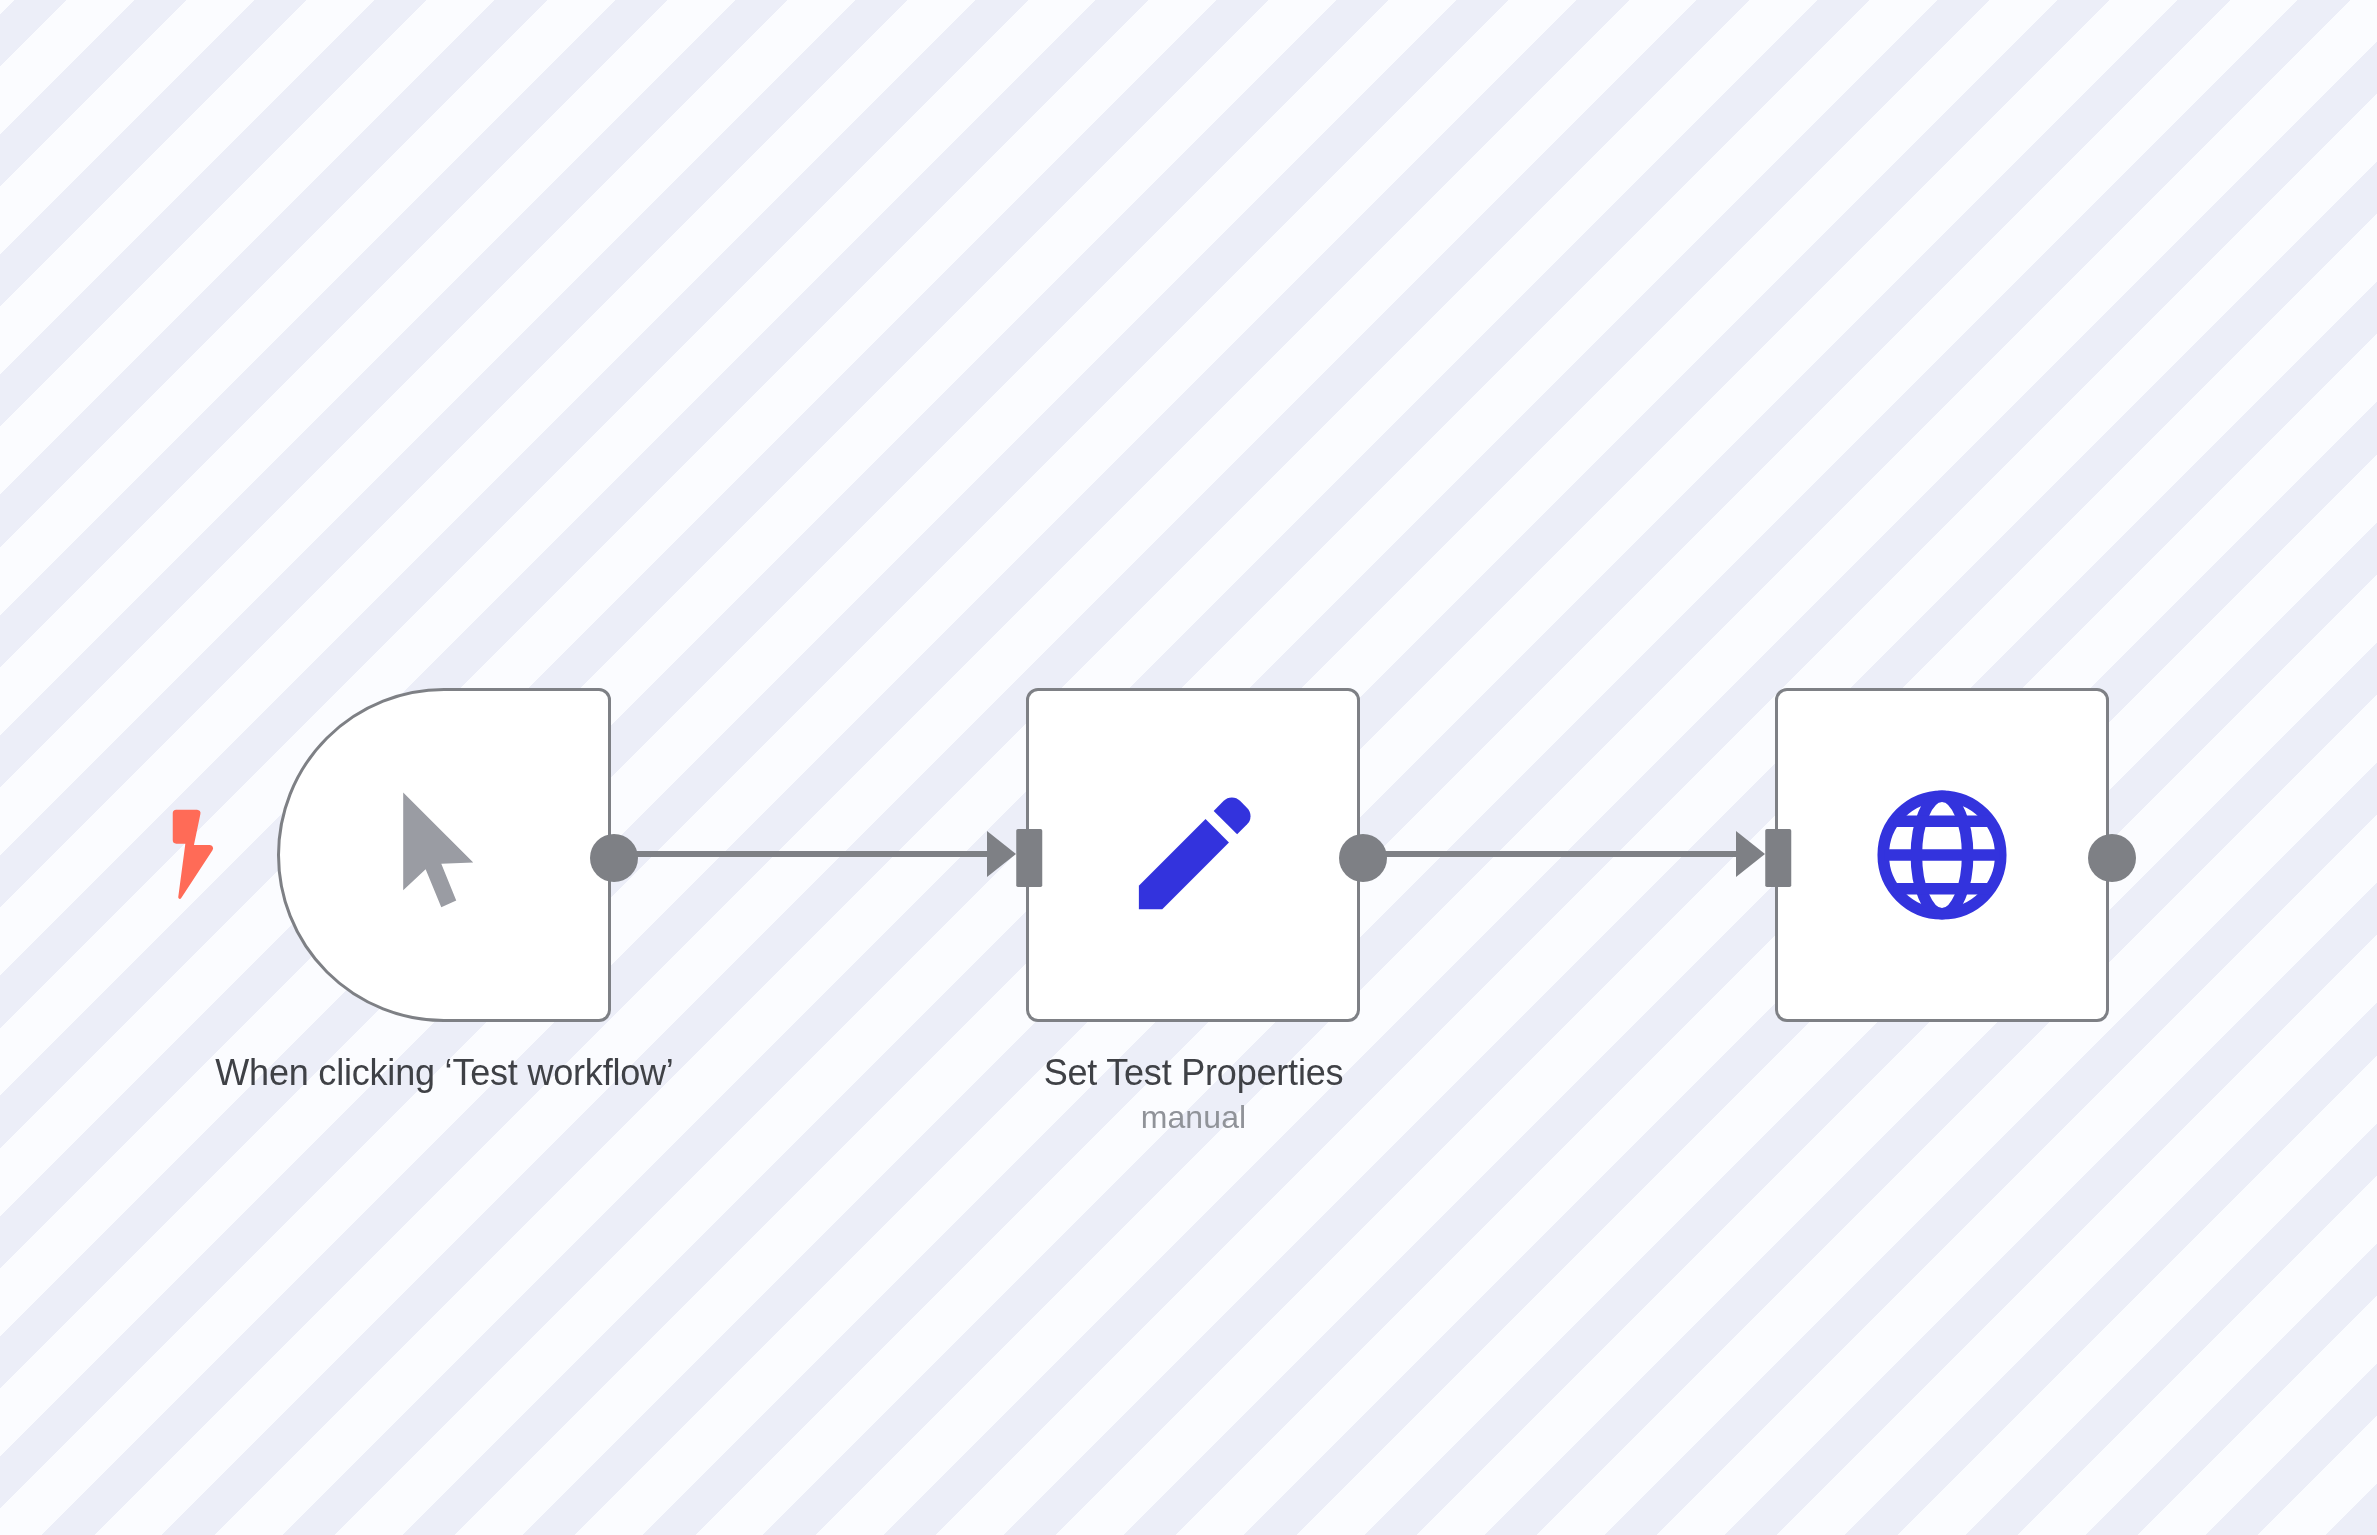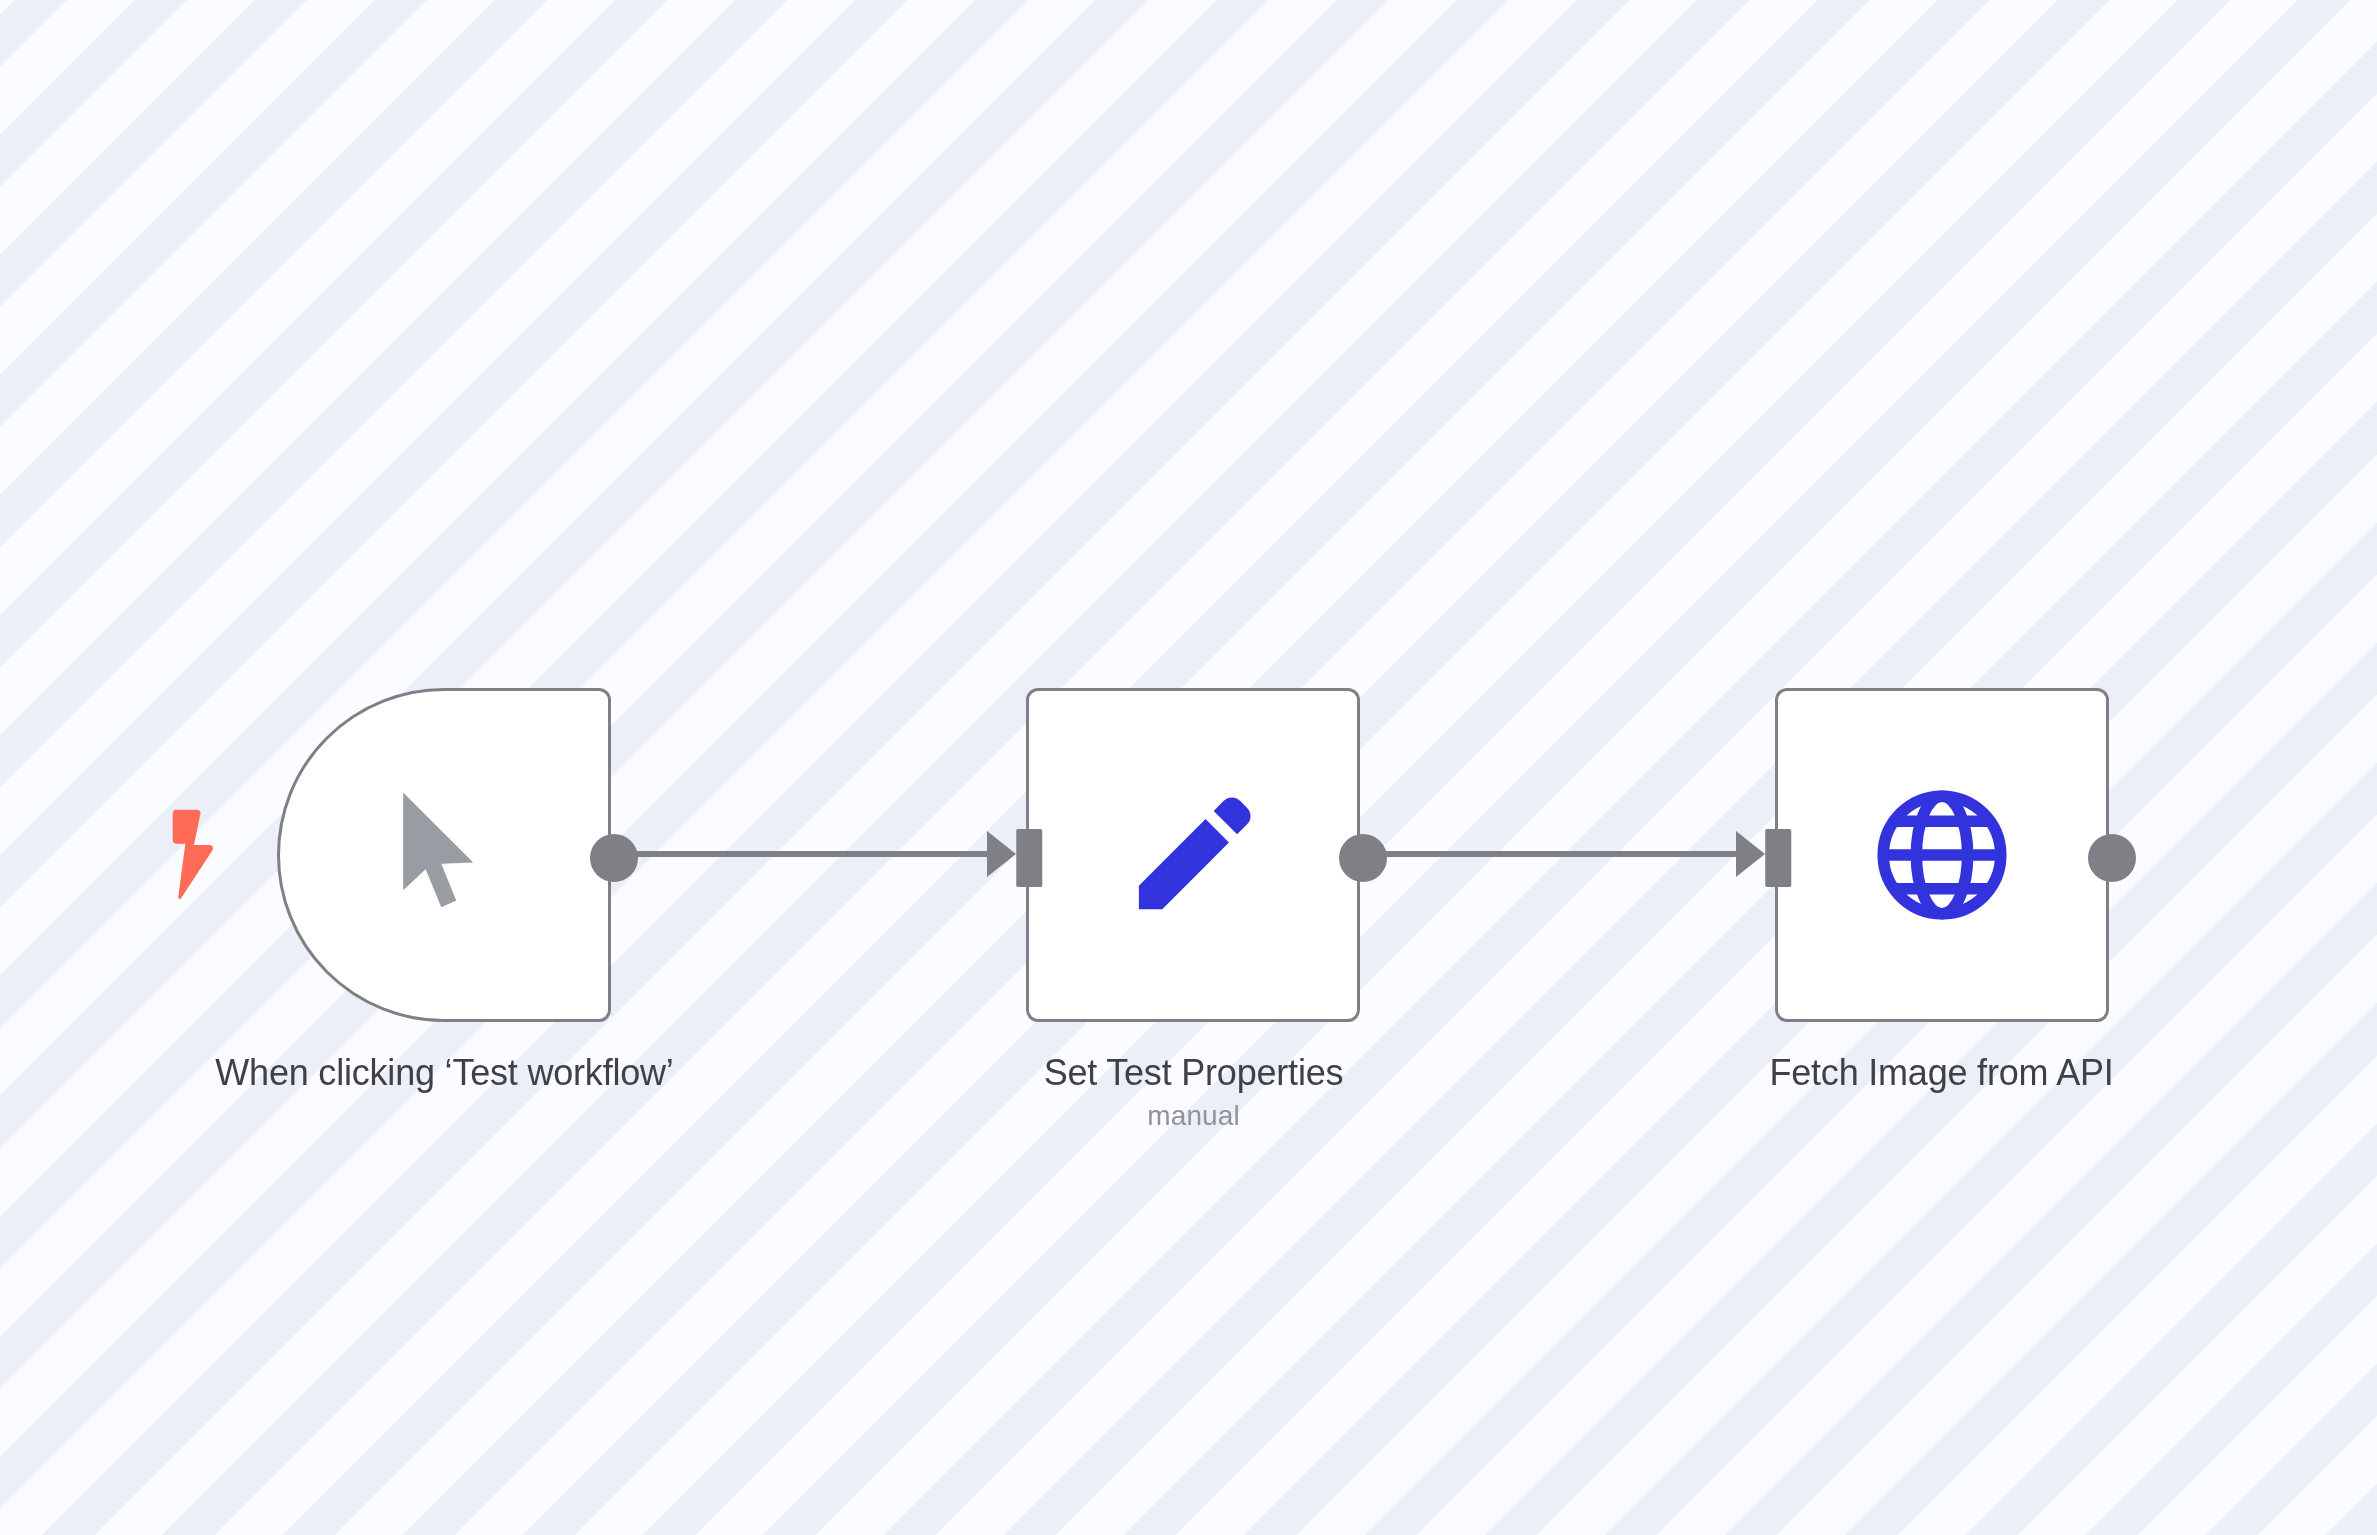--- a/index.html
+++ b/index.html
@@ -93,21 +93,21 @@
     color: #3f4146;
     font-size: 36px;
     font-weight: 400;
     line-height: 1.12;
     letter-spacing: -0.2px;
   }
   .node-sublabel {
     display: block;
     margin-top: 6.8px;
     color: #909399;
-    font-size: 28px;
+    font-size: 32px;
     font-weight: 400;
     letter-spacing: 0.1px;
   }
 
   
   .trigger-bolt {
     position: absolute;
   }
 </style>
 </head>
@@ -167,18 +167,15 @@
         <ellipse cx="12" cy="12" rx="4.1" ry="9.4"></ellipse>
         <line x1="2.8" y1="12" x2="21.2" y2="12"></line>
         <line x1="4.3" y1="6.6" x2="19.7" y2="6.6"></line>
         <line x1="4.3" y1="17.4" x2="19.7" y2="17.4"></line>
       </svg>
     </span>
     <span class="port-in" style="left:0px; top:167px;"></span>
     <span class="port-out" style="left:334px; top:167px;"></span>
   </div>
 
-  <div class="node-label" style="left:1635px; top:1053px; width:613px;">
-    <span>Fetch Image from API</span>
-  </div>
 
 </div>
 
 
 </body></html>

